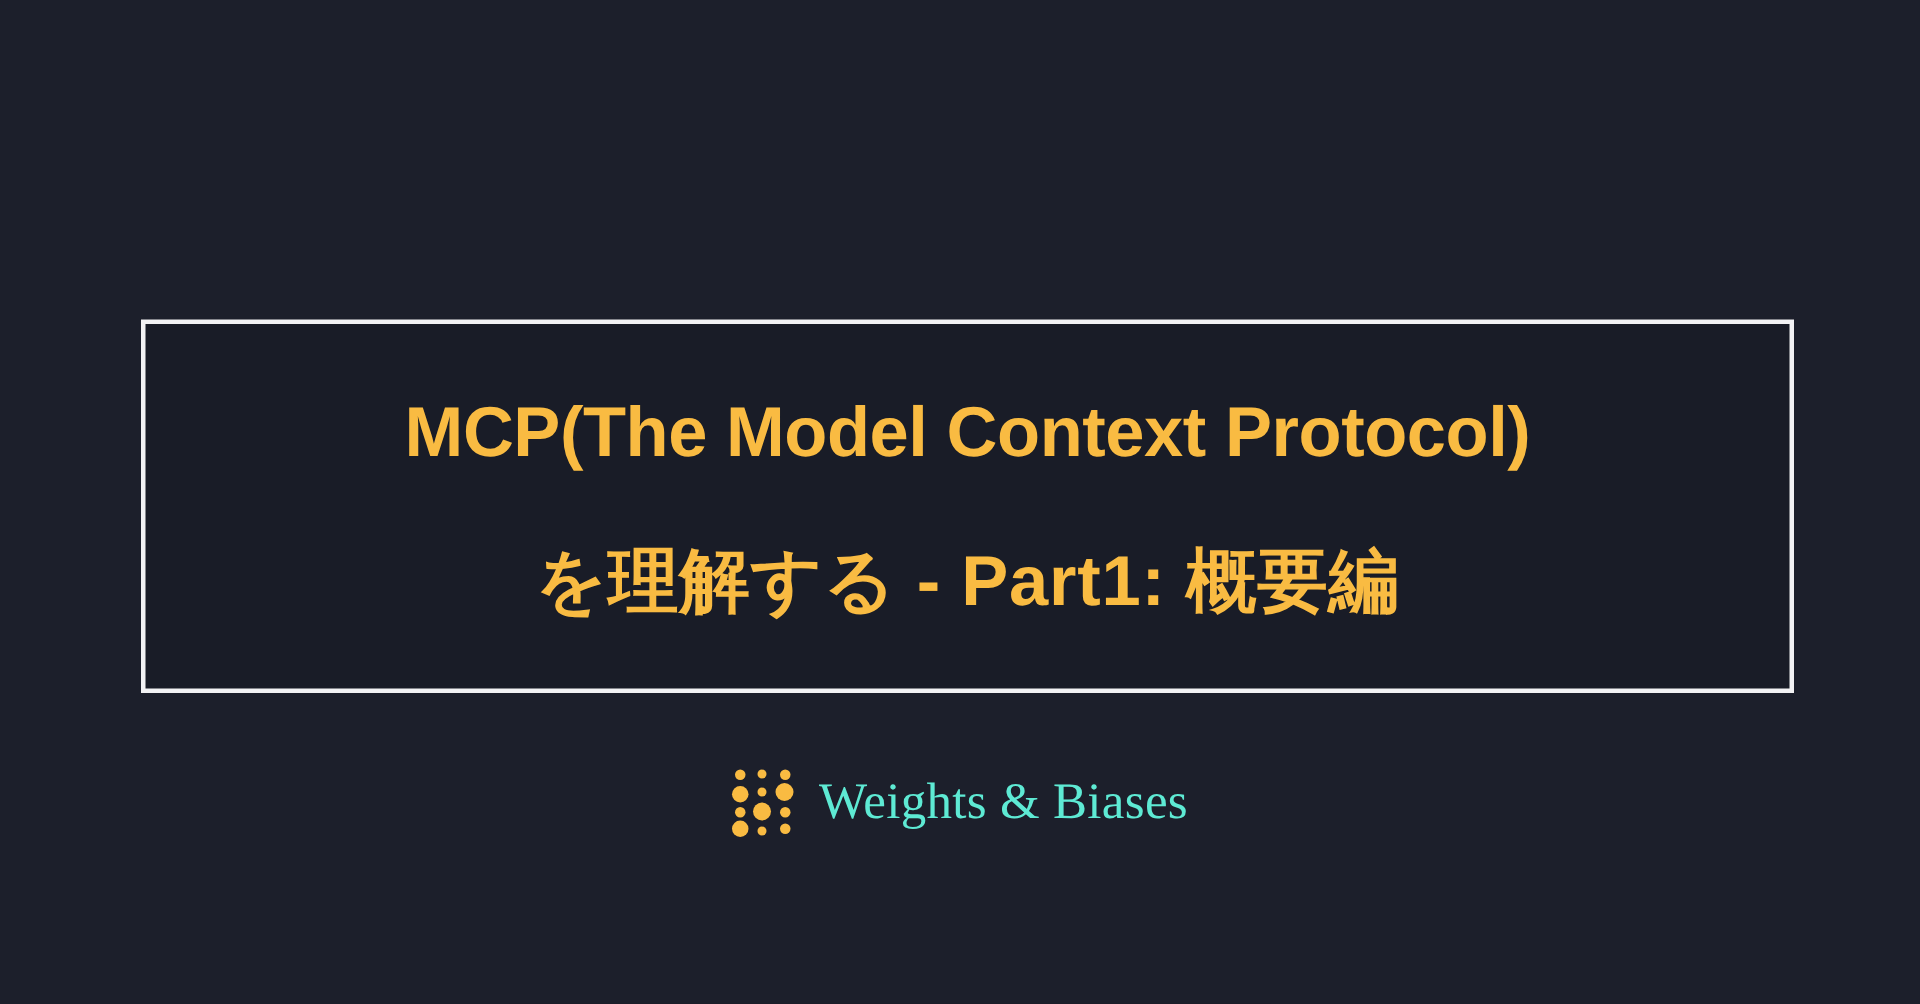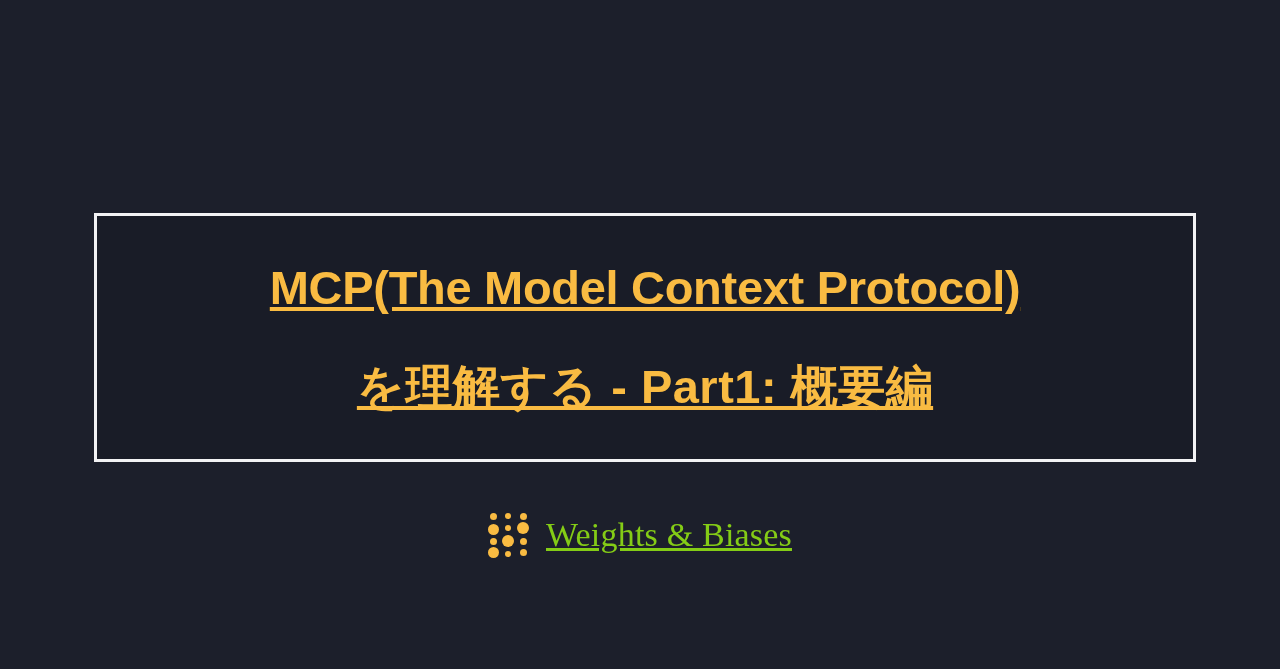--- a/index.html
+++ b/index.html
@@ -1,16 +1,16 @@
 <!DOCTYPE html>
 <html lang="ja"><head>
 <meta charset="utf-8">
 <title>MCP Title Slide</title>
 <style>
-  * { margin: 0; padding: 0; box-sizing: border-box; text-decoration: underline; }
+  * { margin: 0; padding: 0; box-sizing: border-box; }
 
   html, body {
     width: 1280px;
     height: 669px;
     overflow: hidden;
   }
 
   body {
     background: #1c1f2b;
     font-family: "Liberation Sans", sans-serif;
@@ -97,21 +97,21 @@
   .d-b3 { left: 14px; top: 23px; width: 12px; height: 12px; }
   .d-b4 { left: 17px; top: 39px; width: 6px;  height: 6px; }
 
   
   .d-c1 { left: 32px; top: 1px;  width: 7px;  height: 7px; }
   .d-c2 { left: 29px; top: 10px; width: 12px; height: 12px; }
   .d-c3 { left: 32px; top: 26px; width: 7px;  height: 7px; }
   .d-c4 { left: 32px; top: 37px; width: 7px;  height: 7px; }
 
   .logo-wordmark {
-    color: #84cc16;
+    color: #5eead4;
     font-family: "Liberation Serif", serif;
     font-size: 34px;
     line-height: 40px;
     letter-spacing: 0.2px;
     white-space: nowrap;
   }
 </style>
 </head>
 <body>
 

